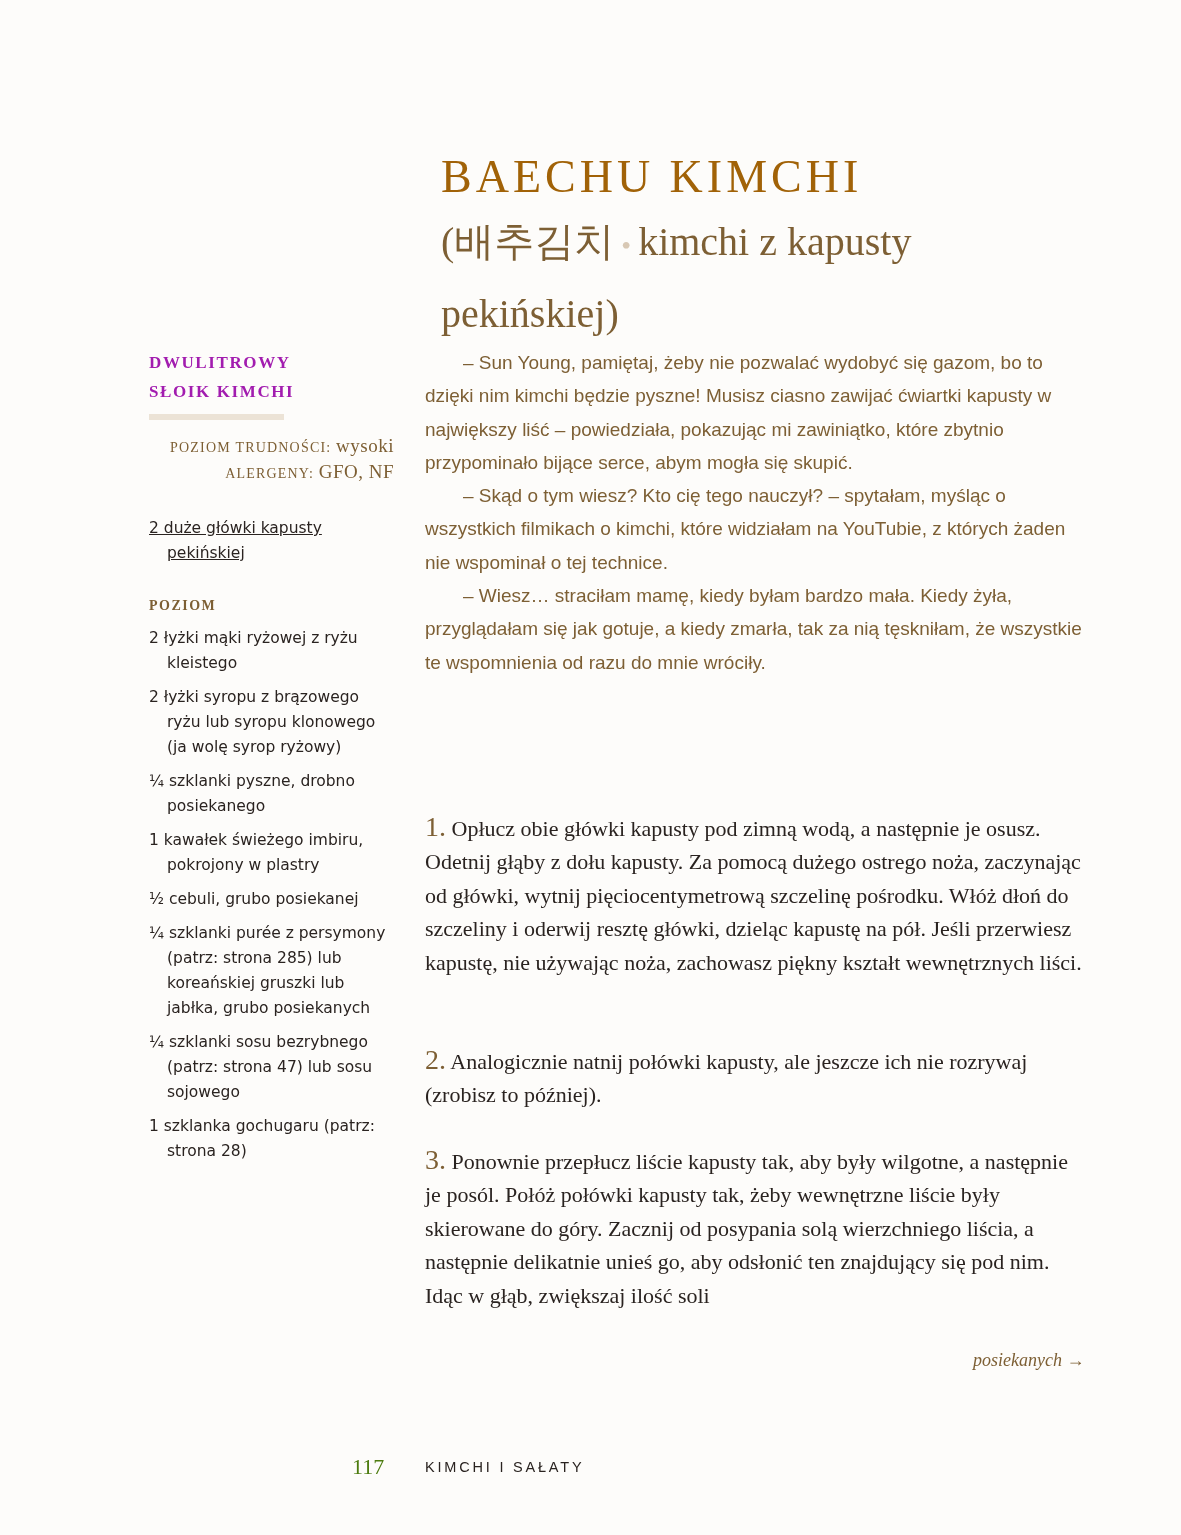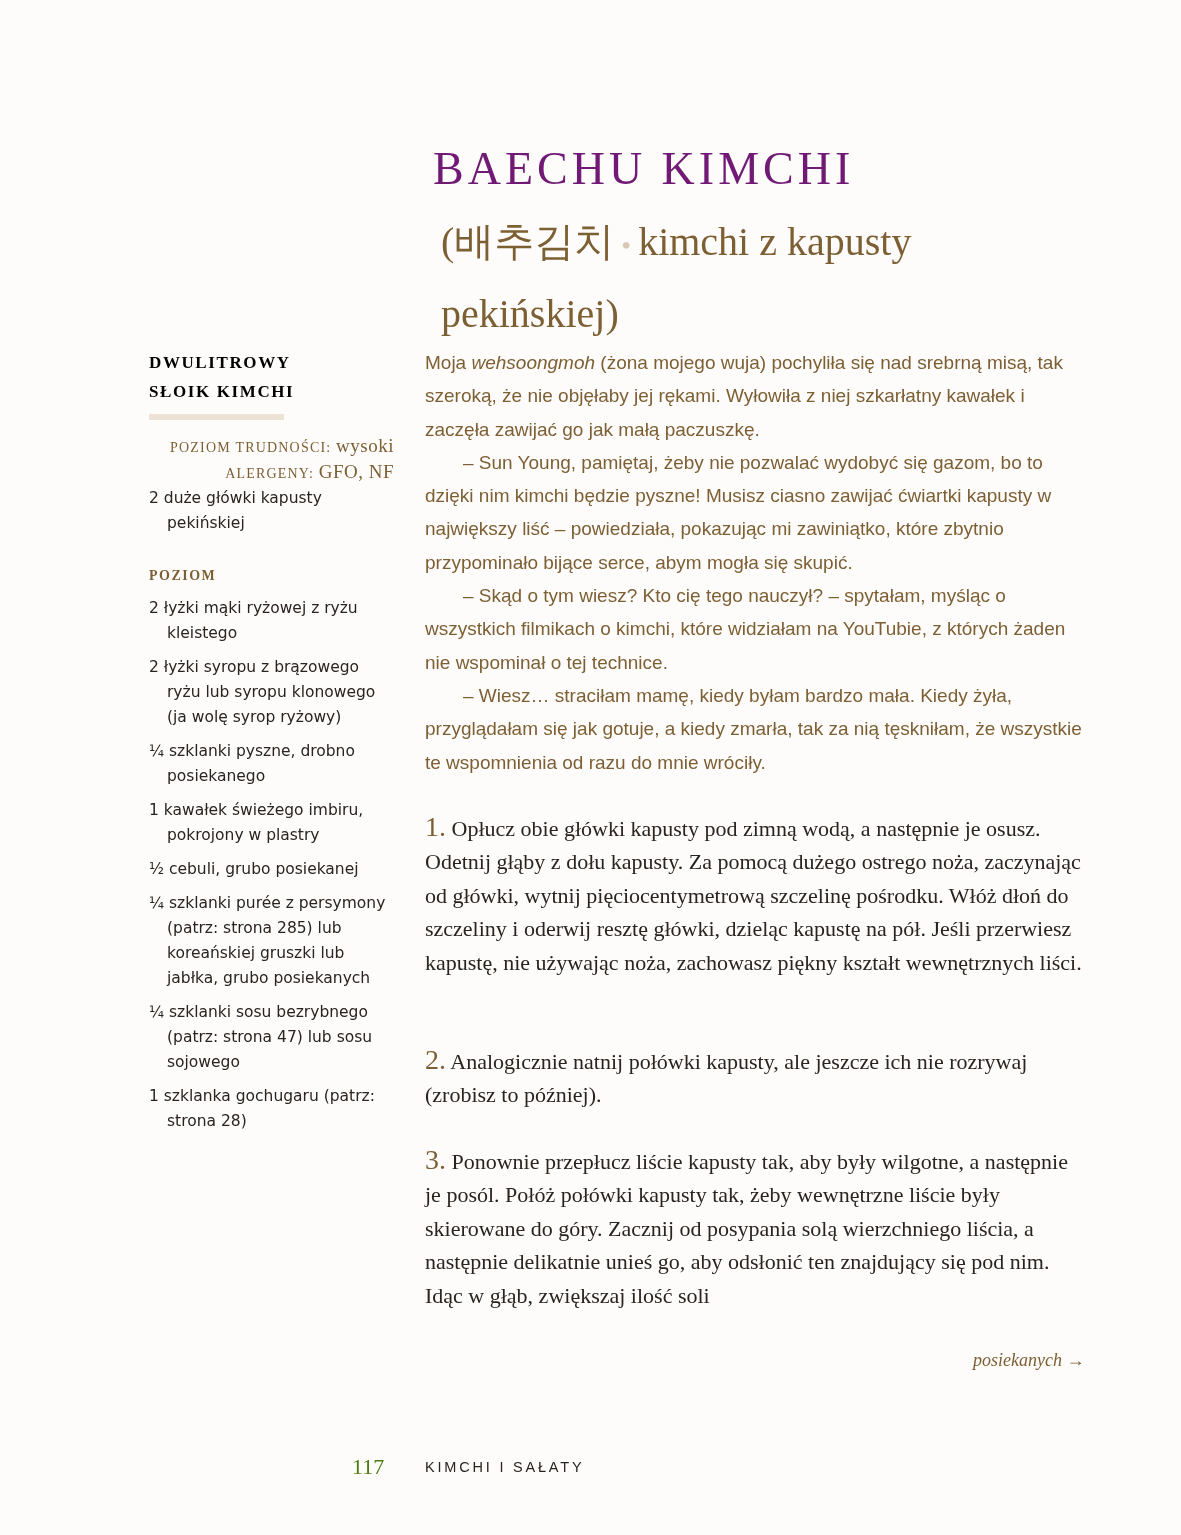--- a/index.html
+++ b/index.html
@@ -1,21 +1,21 @@
 <!DOCTYPE html>
 <html><head>
 <meta charset="utf-8">
 <style>
   html, body { margin:0; padding:0; }
   body { width:1181px; height:1535px; background:#fdfcfa; position:relative; overflow:hidden; color:#2a2320; }
-  #title { position:absolute; left:425px; top:134px; font-family:"Liberation Serif", serif; font-size:46px; letter-spacing:4px; color:#701a75; font-weight:normal; margin:8px; line-height:54px; }
+  #title { position:absolute; left:425px; top:134px; font-family:"Liberation Serif", serif; font-size:46px; letter-spacing:4px; color:#a16207; font-weight:normal; margin:16px; line-height:54px; }
   #subtitle { position:absolute; left:425px; top:192px; width:640px; font-family:"Liberation Serif", serif; font-size:40px; line-height:68px; color:#7d5f34; margin:16px; }
   #subtitle .dot { color:#d8c8b4; font-size:28px; vertical-align:middle; }
   #sidebar { position:absolute; left:149px; top:348px; width:245px; }
-  .yield { font-family:"Liberation Serif", serif; font-weight:bold; font-size:17px; letter-spacing:1.6px; color:#000000; line-height:29px; }
+  .yield { font-family:"Liberation Serif", serif; font-weight:bold; font-size:17px; letter-spacing:1.6px; color:#a21caf; line-height:29px; }
   .rule { width:135px; height:6px; background:#ece3d6; margin:8px 0 14px 0; }
   .meta { font-family:"Liberation Serif", serif; font-size:14px; letter-spacing:1.2px; color:#7d5f34; line-height:24px;text-align:right; }
   .meta .val { font-size:19px; letter-spacing:0.5px; }
   .ing-list { list-style:none; margin:0; padding:0; }
   .ing { font-family:"DejaVu Sans", sans-serif; font-size:15.5px; line-height:25px; color:#2a2320; padding-left:18px; text-indent:-18px; margin-bottom:9px; }
   .section-head { font-family:"Liberation Serif", serif; font-weight:bold; font-size:14px; letter-spacing:1.5px; color:#7d5f34; margin:32px 0 12px 0; }
   #story { position:absolute; left:425px; top:346px; width:660px; font-family:"Liberation Sans", sans-serif; font-size:19px; line-height:33.3px; color:#7d5f34; }
   #story p { margin:0; }
   #story p.indent { text-indent:38px; }
   .steps { position:absolute; left:425px; width:660px; font-family:"Liberation Serif", serif; font-size:22px; line-height:33.4px; color:#2a2320; }
@@ -42,38 +42,37 @@
   </div>
   <div class="rule"></div>
   <div class="meta">
     <span>POZIOM TRUDNOŚCI:</span>
     <span class="val">wysoki</span>
   </div>
   <div class="meta">
     <span>ALERGENY:</span>
     <span class="val">GFO, NF</span>
   </div>
-  <ul class="ing-list" style="">
+  <ul class="ing-list" style="margin-top:30px;text-decoration:underline;">
     <li class="ing">2 duże główki kapusty pekińskiej</li>
   </ul>
   <div class="section-head">POZIOM</div>
   <ul class="ing-list">
     <li class="ing">2 łyżki mąki ryżowej z ryżu kleistego</li>
     <li class="ing">2 łyżki syropu z brązowego ryżu lub syropu klonowego (ja wolę syrop ryżowy)</li>
     <li class="ing">¼ szklanki pyszne, drobno posiekanego</li>
     <li class="ing">1 kawałek świeżego imbiru, pokrojony w plastry</li>
     <li class="ing">½ cebuli, grubo posiekanej</li>
     <li class="ing">¼ szklanki purée z persymony (patrz: strona 285) lub koreańskiej gruszki lub jabłka, grubo posiekanych</li>
     <li class="ing">¼ szklanki sosu bezrybnego (patrz: strona 47) lub sosu sojowego</li>
     <li class="ing">1 szklanka gochugaru (patrz: strona 28)</li>
   </ul>
 </aside>
 
 <section id="story">
-  <p><span>Moja </span><em>wehsoongmoh</em><span> (żona mojego wuja) pochyliła się nad srebrną misą, tak szeroką, że nie objęłaby jej rękami. Wyłowiła z niej szkarłatny kawałek i zaczęła zawijać go jak małą paczuszkę.</span></p>
   <p class="indent">– Sun Young, pamiętaj, żeby nie pozwalać wydobyć się gazom, bo to dzięki nim kimchi będzie pyszne! Musisz ciasno zawijać ćwiartki kapusty w największy liść – powiedziała, pokazując mi zawiniątko, które zbytnio przypominało bijące serce, abym mogła się skupić.</p>
   <p class="indent">– Skąd o tym wiesz? Kto cię tego nauczył? – spytałam, myśląc o wszystkich filmikach o kimchi, które widziałam na YouTubie, z których żaden nie wspominał o tej technice.</p>
   <p class="indent">– Wiesz… straciłam mamę, kiedy byłam bardzo mała. Kiedy żyła, przyglądałam się jak gotuje, a kiedy zmarła, tak za nią tęskniłam, że wszystkie te wspomnienia od razu do mnie wróciły.</p>
 </section>
 
 <div class="steps" id="step1">
   <span class="num">1.</span>
   <span>Opłucz obie główki kapusty pod zimną wodą, a następnie je osusz. Odetnij głąby z dołu kapusty. Za pomocą dużego ostrego noża, zaczynając od główki, wytnij pięciocentymetrową szczelinę pośrodku. Włóż dłoń do szczeliny i oderwij resztę główki, dzieląc kapustę na pół. Jeśli przerwiesz kapustę, nie używając noża, zachowasz piękny kształt wewnętrznych liści.</span>
 </div>
 <div class="steps" id="step2">

